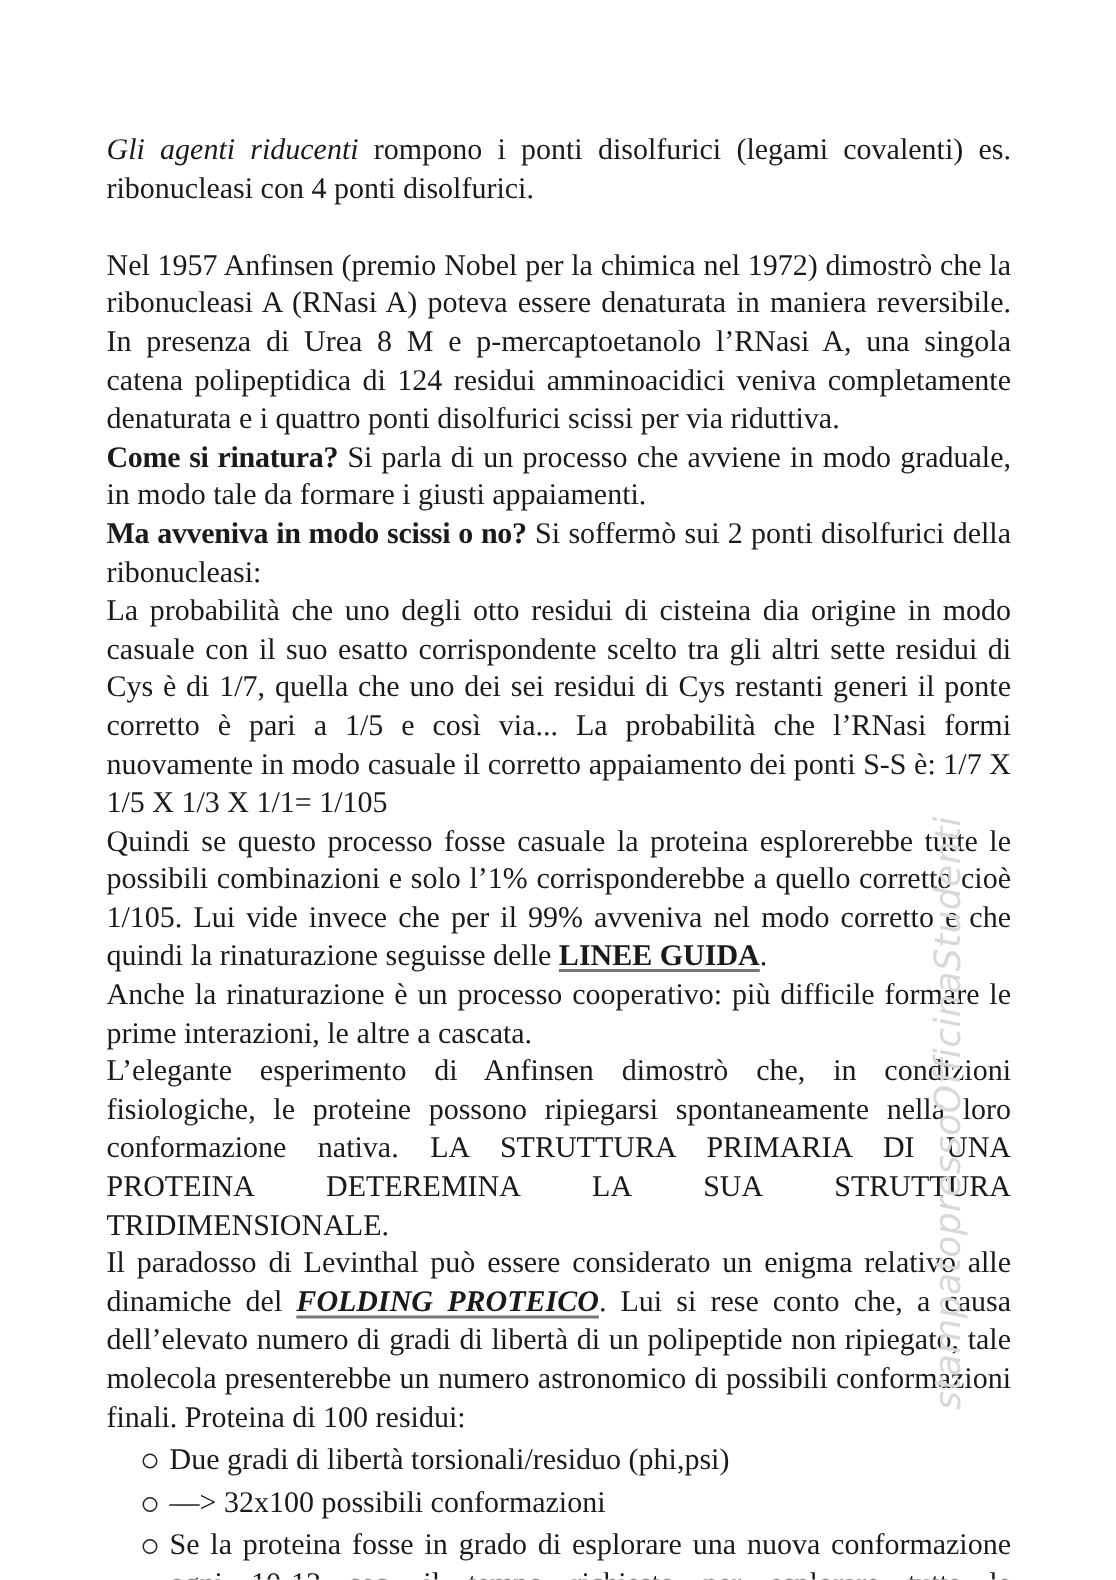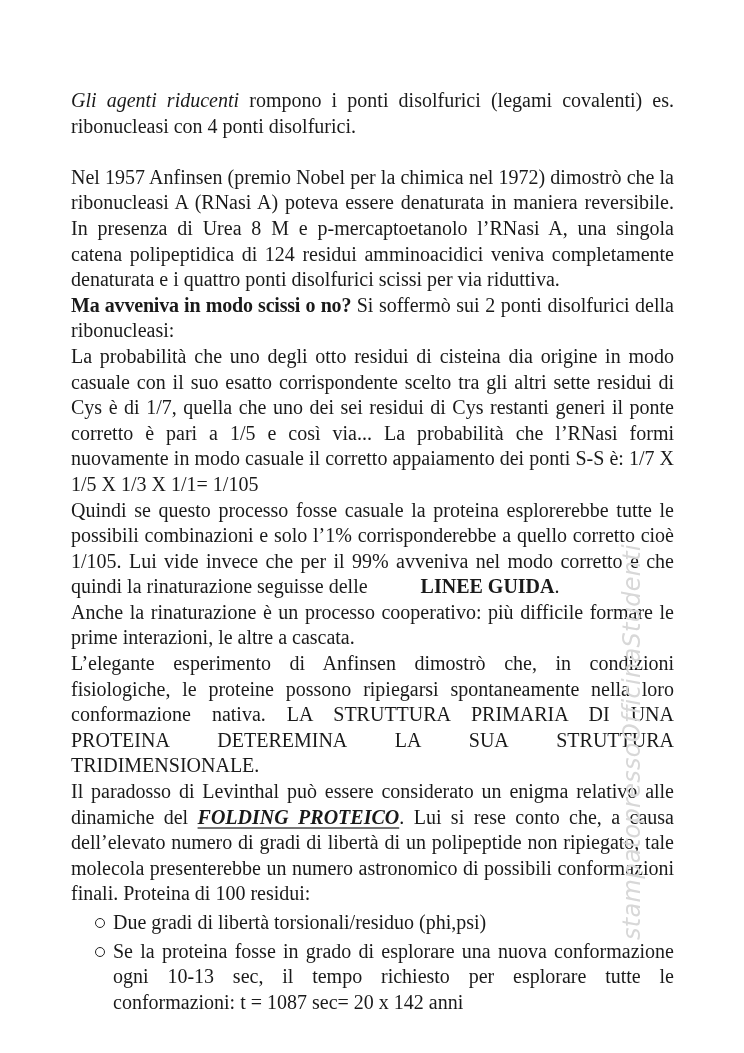--- a/index.html
+++ b/index.html
@@ -32,23 +32,23 @@
     }
     .em {
       font-style: italic;
     }
     .lead-bold {
       font-weight: bold;
       letter-spacing: -0.2px;
     }
     .strong-u {
       font-weight: bold;
+      text-decoration: underline;
       text-underline-offset: 3px;
       text-decoration-color: #777;
-      margin-left: 48px;
     }
     .strong-iu {
       font-weight: bold;
       font-style: italic;
       text-decoration: underline;
       text-underline-offset: 3px;
       text-decoration-color: #777;
     }
     ul.bullets {
       list-style: none;
@@ -89,34 +89,36 @@
 <body>
 
 <div class="page">
 
   <p class="p"><span class="em">Gli agenti riducenti</span><span> rompono i ponti disolfurici (legami covalenti) es. ribonucleasi con 4 ponti disolfurici.</span></p>
 
   <div class="gap"></div>
 
   <p class="p"><span>Nel 1957 Anfinsen (premio Nobel per la chimica nel 1972) dimostrò che la ribonucleasi A (RNasi A) poteva essere denaturata in maniera reversibile. In presenza di Urea 8 M e p-mercaptoetanolo l’RNasi A, una singola catena polipeptidica di 124 residui amminoacidici veniva completamente denaturata e i quattro ponti disolfurici scissi per via riduttiva.</span></p>
 
+  <p class="p"><span class="lead-bold">Come si rinatura?</span><span> Si parla di un processo che avviene in modo graduale, in modo tale da formare i giusti appaiamenti.</span></p>
 
   <p class="p"><span class="lead-bold">Ma avveniva in modo scissi o no?</span><span> Si soffermò sui 2 ponti disolfurici della ribonucleasi:</span></p>
 
   <p class="p"><span>La probabilità che uno degli otto residui di cisteina dia origine in modo casuale con il suo esatto corrispondente scelto tra gli altri sette residui di Cys è di 1/7, quella che uno dei sei residui di Cys restanti generi il ponte corretto è pari a 1/5 e così via... La probabilità che l’RNasi formi nuovamente in modo casuale il corretto appaiamento dei ponti S-S è: 1/7 X 1/5 X 1/3 X 1/1= 1/105</span></p>
 
   <p class="p"><span>Quindi se questo processo fosse casuale la proteina esplorerebbe tutte le possibili combinazioni e solo l’1% corrisponderebbe a quello corretto cioè 1/105. Lui vide invece che per il 99% avveniva nel modo corretto e che quindi la rinaturazione seguisse delle </span><span class="strong-u">LINEE GUIDA</span><span>.</span></p>
 
   <p class="p"><span>Anche la rinaturazione è un processo cooperativo: più difficile formare le prime interazioni, le altre a cascata.</span></p>
 
   <p class="p"><span>L’elegante esperimento di Anfinsen dimostrò che, in condizioni fisiologiche, le proteine possono ripiegarsi spontaneamente nella loro conformazione nativa. LA STRUTTURA PRIMARIA DI UNA PROTEINA DETEREMINA LA SUA STRUTTURA TRIDIMENSIONALE.</span></p>
 
   <p class="p"><span>Il paradosso di Levinthal può essere considerato un enigma relativo alle dinamiche del </span><span class="strong-iu">FOLDING PROTEICO</span><span>. Lui si rese conto che, a causa dell’elevato numero di gradi di libertà di un polipeptide non ripiegato, tale molecola presenterebbe un numero astronomico di possibili conformazioni finali. Proteina di 100 residui:</span></p>
 
   <ul class="bullets">
     <li><span class="bullet"></span><span>Due gradi di libertà torsionali/residuo (phi,psi)</span></li>
+    <li><span class="bullet"></span><span>—&gt; 32x100 possibili conformazioni</span></li>
     <li><span class="bullet"></span><span>Se la proteina fosse in grado di esplorare una nuova conformazione ogni 10-13 sec, il tempo richiesto per esplorare tutte le conformazioni: t = 1087 sec= 20 x 142 anni</span></li>
   </ul>
 
 
 </div>
 
 <div class="watermark">stampatopressoOfficinaStudenti</div>
 
 </body></html>

